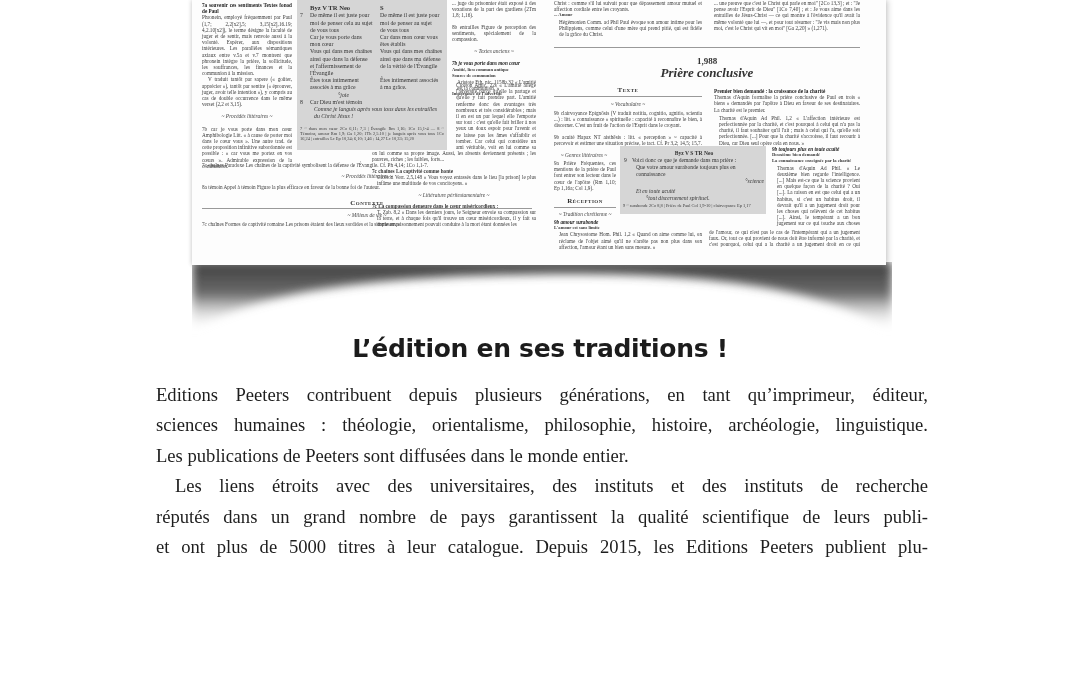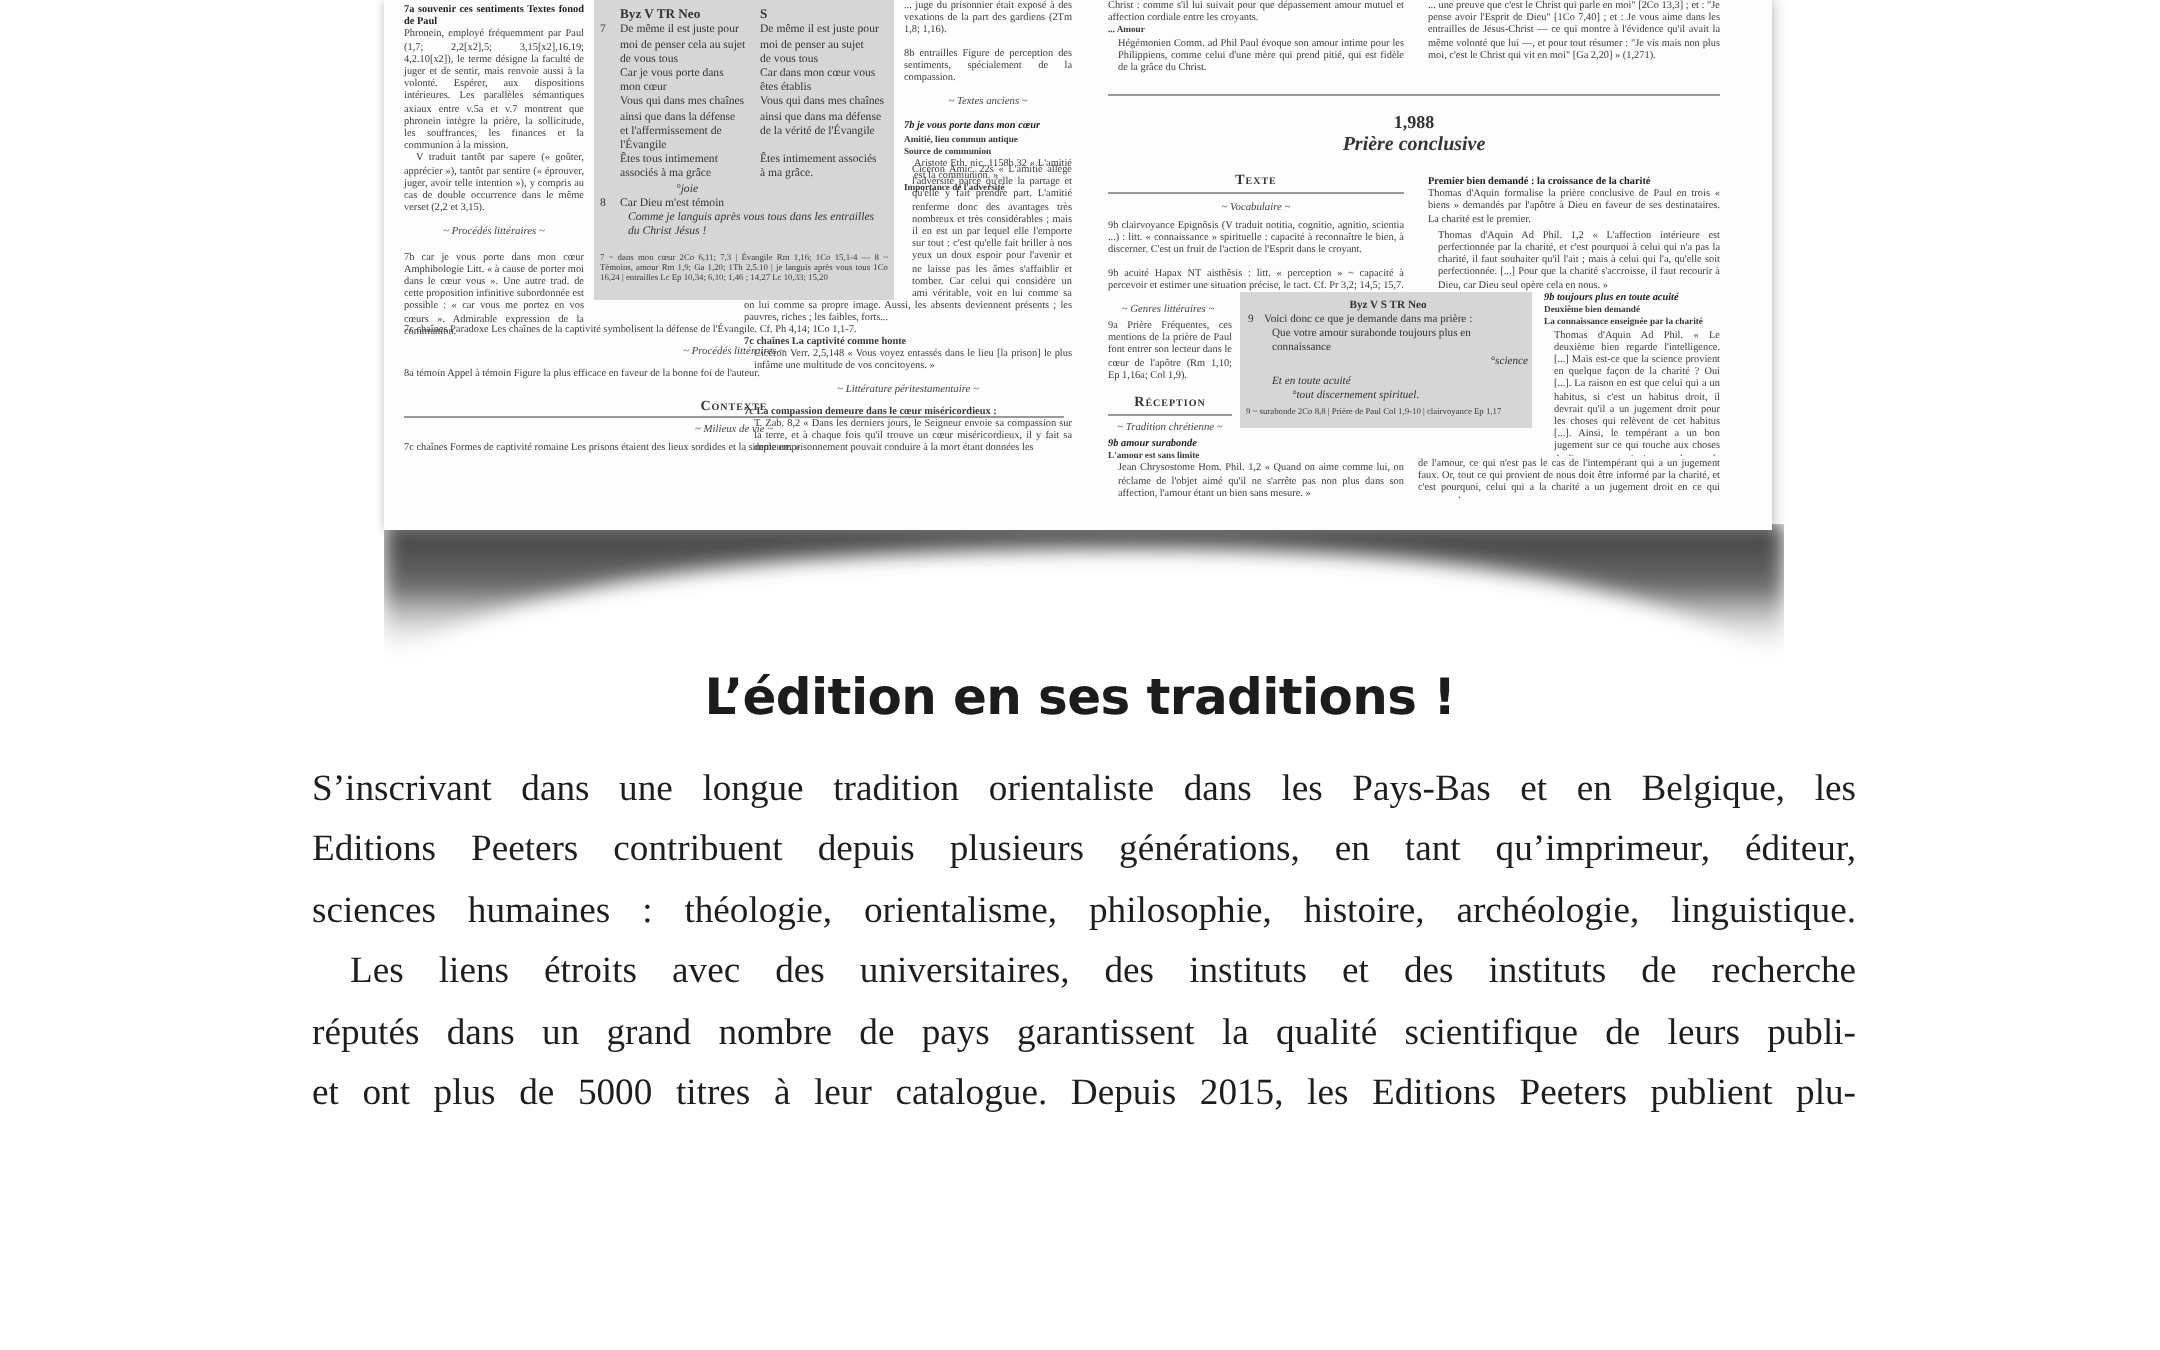--- a/index.html
+++ b/index.html
@@ -16,21 +16,21 @@
   .page .blur { filter:blur(0.35px); }
   .col { position:absolute; }
   .gray-box { position:absolute; background:#d6d6d6; }
   .verse-table { position:absolute; font-size:6.6px; line-height:8.4px; color:#333; }
   .verse-table .hd { font-weight:bold; }
   .rule { position:absolute; height:1px; background:#999; }
   .section-title { position:absolute; text-align:center; font-variant:small-caps; font-weight:bold;
                    font-size:7px; letter-spacing:0.5px; color:#333; }
   .ornament { position:absolute; text-align:center; font-size:5.4px; color:#444; font-style:italic; }
   .num-title { position:absolute; text-align:center; font-weight:bold; font-size:9px; color:#333; }
-  .sub-title { position:absolute; text-align:center; font-style:italic; font-weight:bold; font-size:10px; color:#333; }
+  .sub-title { position:absolute; text-align:center; font-style:italic; font-weight:bold; font-size:13px; color:#333; }
   .para { position:absolute; text-align:justify; color:#3a3a3a; }
   .small { font-size:5px; line-height:6px; }
 
   
   .headline { position:absolute; left:0; width:1080px; top:334px; text-align:center;
               font-family:"DejaVu Sans", sans-serif; font-weight:bold; font-size:25px;
               letter-spacing:-0.3px; color:#1c1c1c; }
   .body-text { position:absolute; left:156px; width:772px; top:380px; font-family:"Liberation Serif", serif;
                font-size:18.6px; line-height:30.4px; color:#1e1e1e; }
   .body-text p { margin:0; text-align:justify; text-align-last:left; }
@@ -212,22 +212,22 @@
       <div style="padding-left:5px;">Thomas d'Aquin Ad Phil. « Le deuxième bien regarde l'intelligence. [...] Mais est-ce que la science provient en quelque façon de la charité ? Oui [...]. La raison en est que celui qui a un habitus, si c'est un habitus droit, il devrait qu'il a un jugement droit pour les choses qui relèvent de cet habitus [...]. Ainsi, le tempérant a un bon jugement sur ce qui touche aux choses de l'amour, ce qui n'est pas le cas de l'intempérant qui a un jugement faux. Or, tout ce qui provient de nous doit être informé par la charité, et c'est pourquoi, celui qui a la charité a un jugement droit en ce qui concerne les</div>
     </div>
     <div class="para" style="left:517px; top:229px; width:151px; height:20px; overflow:hidden;">de l'amour, ce qui n'est pas le cas de l'intempérant qui a un jugement faux. Or, tout ce qui provient de nous doit être informé par la charité, et c'est pourquoi, celui qui a la charité a un jugement droit en ce qui concerne les</div>
   </div>
 </div>
 
 <div class="headline">L’édition en ses traditions !</div>
 
 <div class="body-text">
   <p>
-    <span class="line">S’inscrivant dans une longue tradition orientaliste dans les Pays-Bas et en Belgique, les</span>
     <span class="line">Editions Peeters contribuent depuis plusieurs générations, en tant qu’imprimeur, éditeur,</span>
     <span class="line">sciences humaines : théologie, orientalisme, philosophie, histoire, archéologie, linguistique.</span>
+    <span class="line last">Les publications de Peeters sont diffusées dans le monde entier.</span>
   </p>
   <p>
     <span class="line indent">Les liens étroits avec des universitaires, des instituts et des instituts de recherche</span>
     <span class="line">réputés dans un grand nombre de pays garantissent la qualité scientifique de leurs publi-</span>
     <span class="line">et ont plus de 5000 titres à leur catalogue. Depuis 2015, les Editions Peeters publient plu-</span>
   </p>
 </div>
 
 </body></html>

